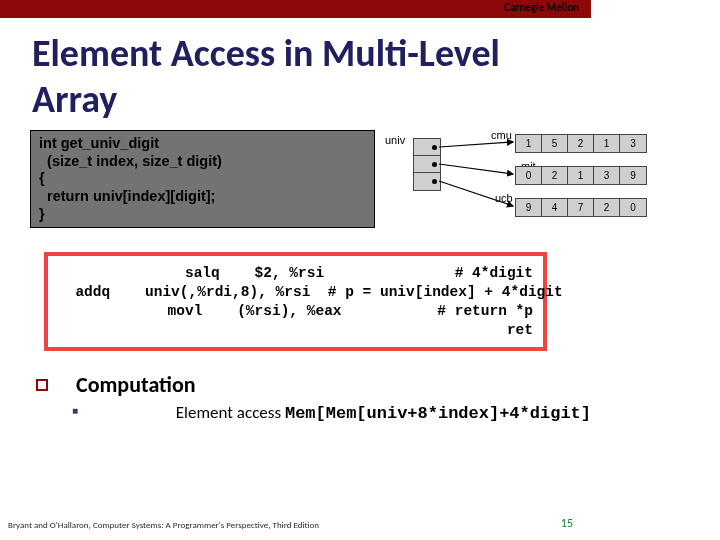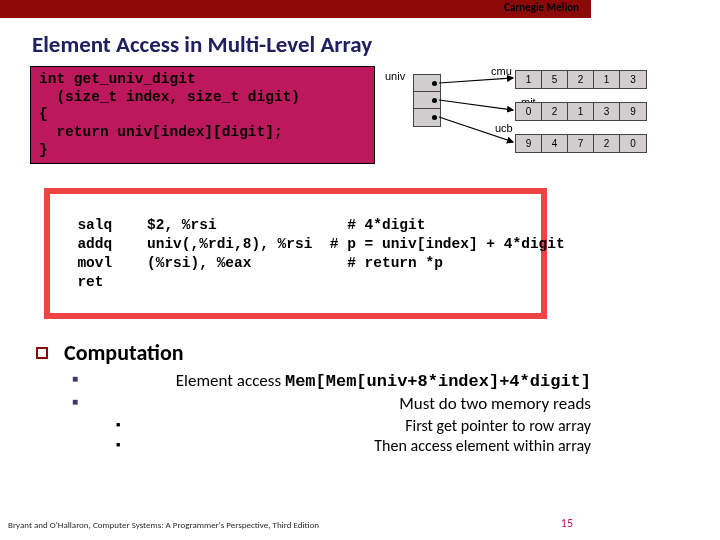--- a/index.html
+++ b/index.html
@@ -1,46 +1,46 @@
 <!DOCTYPE html>
 <html><head>
 <meta charset="utf-8">
 <style>
   * { box-sizing: border-box; margin: 0; padding: 0; }
   html, body { width: 720px; height: 540px; background: #fff; font-family: Calibri, Arial, sans-serif; color: #000; }
   .slide { width: 591px; height: 540px; position: relative; }
   .topbar { width: 100%; height: 18px; background: #8d0808; position: relative; }
   .cm { position: absolute; right: 12px; top: 1px; font-size: 11px; font-weight: bold; color: #000; }
-  .title { font-size: 23px; font-weight: bold; color: #202060; margin: 12px 0 8px 32px; }
+  .title { font-size: 38px; font-weight: bold; color: #202060; margin: 12px 0 8px 32px; }
   .row1 { display: flex; align-items: flex-start; gap: 8px; margin: 0 20px 0 30px; }
-  .codebox { background: #be185d; border: 1.5px solid #000; font-family: Liberation Mono, monospace; font-size: 14.5px; font-weight: bold; line-height: 1.22; padding: 4px 8px 4px 8px; white-space: pre; flex: 0 0 345px; }
+  .codebox { background: #737373; border: 1.5px solid #000; font-family: Liberation Sans, sans-serif; font-size: 14.5px; font-weight: bold; line-height: 1.22; padding: 4px 8px 4px 8px; white-space: pre; flex: 0 0 345px; }
   .diagram { position: relative; width: 300px; height: 100px; }
   .lbl { position: absolute; font-size: 11px; font-family: Arial, sans-serif; }
   .arrbox { position: absolute; border: 1px solid #444; background: #d0cece; display: flex; }
   .cell { width: 26px; height: 17px; border-right: 1px solid #444; display: flex; align-items: center; justify-content: center; font-size: 10px; font-family: Arial, sans-serif; }
   .cell:last-child { border-right: none; }
   .univbox { position: absolute; border: 1px solid #444; background: #d0cece; display: flex; flex-direction: column; }
   .ucell { width: 26px; height: 17px; border-bottom: 1px solid #444; position: relative; }
   .ucell:last-child { border-bottom: none; }
   .dot { width: 5px; height: 5px; background: #000; border-radius: 50%; position: absolute; right: 3px; top: 6px; }
   svg.lines { position: absolute; left: 0; top: 0; width: 300px; height: 100px; }
-  .asmbox { margin: 22px 44px 0 44px; border: 6px solid #ef4444; background: #fff; font-family: "Courier New", monospace; font-size: 14.5px; font-weight: bold; line-height: 1.3; padding: 22px 10px; white-space: pre; }
+  .asmbox { margin: 22px 44px 0 44px; border: 4px solid #ef4444; background: #fff; font-family: "Courier New", monospace; font-size: 14.5px; font-weight: bold; line-height: 1.3; padding: 8px 10px; white-space: pre; text-align: right; }
   .section { margin: 20px 0 0 36px; }
-  .h2row { display: flex; align-items: center; gap: 16px; }
+  .h2row { display: flex; align-items: center; gap: 28px; }
   .redsq { width: 12px; height: 12px; border: 2px solid #8d0808; }
   .h2 { font-size: 22px; font-weight: bold; }
   .bullets { margin: 4px 0 0 36px; font-size: 17px; text-align: right; }
   .bullets li { list-style: none; position: relative; padding-left: 16px; margin-bottom: 2px; }
   .bullets li::before { content: "■"; position: absolute; left: 0; top: 2px; font-size: 10px; color: #3a3a6a; }
   .sub { margin: 2px 0 0 28px; font-size: 16px; }
   .sub li { list-style: none; position: relative; padding-left: 14px; margin-bottom: 1px; }
   .sub li::before { content: "■"; position: absolute; left: 0; top: 4px; font-size: 7px; color: #000; }
   .mono { font-family: "Courier New", monospace; font-weight: bold; }
   .footer { position: absolute; bottom: 10px; left: 8px; font-size: 9px; color: #2a2a2a; }
-  .pagenum { position: absolute; bottom: 10px; right: 18px; font-size: 12px; color: #be185d; }
+  .pagenum { position: absolute; bottom: 10px; right: 18px; font-size: 12px; color: #15803d; }
 </style>
 </head>
 <body>
 
 <div class="slide">
   <div class="topbar">
     <span class="cm">Carnegie Mellon</span>
   </div>
 
   <div class="title">Element Access in Multi-Level Array</div>
@@ -60,21 +60,21 @@
           </div>
         <div class="ucell">
             <span class="dot"></span>
           </div>
         <div class="ucell">
             <span class="dot"></span>
           </div>
       </div>
       <span class="lbl" style="left:108px; top:-1px;">cmu</span>
       <span class="lbl" style="left:112px; top:30px;padding-left:26px;">mit</span>
-      <span class="lbl" style="left:112px; top:56px;">ucb</span>
+      <span class="lbl" style="left:112px; top:62px;">ucb</span>
       <svg class="lines">
         <defs>
             <marker id="ah" markerWidth="6" markerHeight="6" refX="5" refY="3" orient="auto">
               <path d="M0,0 L6,3 L0,6 Z" fill="#000"></path>
             </marker>
           </defs>
         <path d="M56,17 L130,12" stroke="#000" stroke-width="1.2" fill="none" marker-end="url(#ah)"></path>
         <path d="M56,34 L130,44" stroke="#000" stroke-width="1.2" fill="none" marker-end="url(#ah)"></path>
         <path d="M56,51 L130,76" stroke="#000" stroke-width="1.2" fill="none" marker-end="url(#ah)"></path>
       </svg>
@@ -107,24 +107,18 @@
 <span>  movl    (%rsi), %eax           # return *p</span>
 <span>  ret</span></div>
 
   <div class="section">
     <div class="h2row">
       <span class="redsq"></span>
       <span class="h2">Computation</span>
     </div>
     <ul class="bullets">
       <li><span>Element access </span><span class="mono">Mem[Mem[univ+8*index]+4*digit]</span></li>
-      <li><span>Must do two memory reads</span>
-        <ul class="sub">
-          <li>First get pointer to row array</li>
-          <li>Then access element within array</li>
-        </ul>
-      </li>
     </ul>
   </div>
 
   <div class="footer">Bryant and O'Hallaron, Computer Systems: A Programmer's Perspective, Third Edition</div>
   <div class="pagenum">15</div>
 </div>
 
 </body></html>

